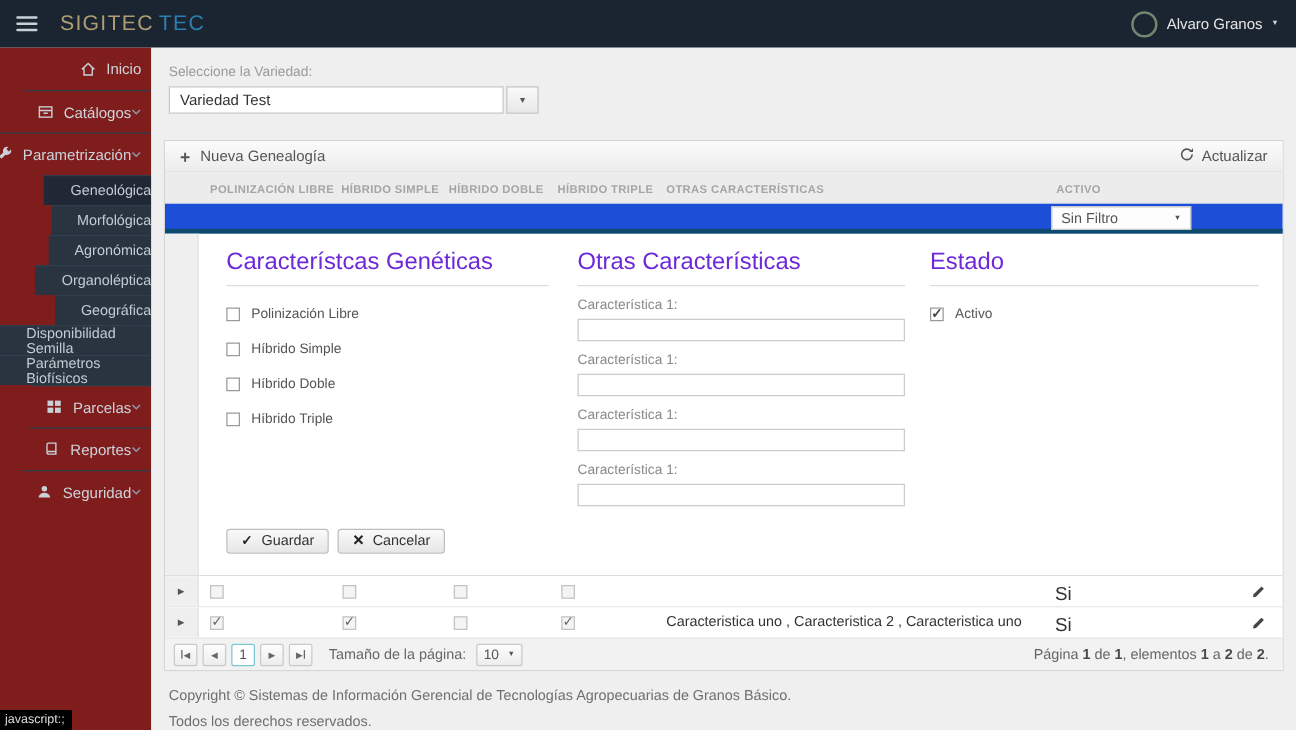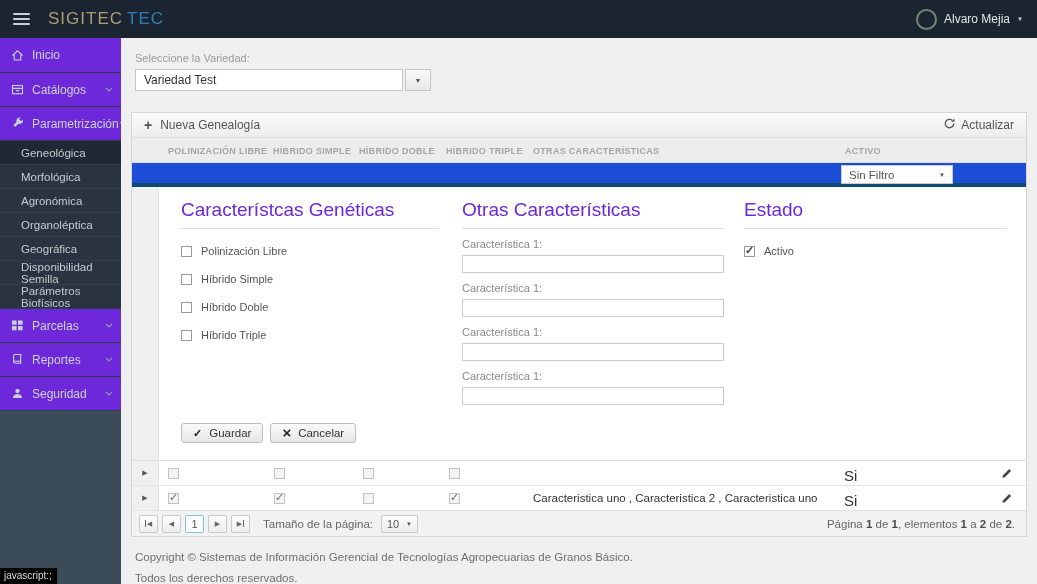--- a/index.html
+++ b/index.html
@@ -10,21 +10,21 @@
   .navbar { position:absolute; top:0; left:0; width:1037px; height:38px; background:#1a2531; display:flex; align-items:center; z-index:10; }
   .hamburger { width:17px; height:12px; margin-left:13px; display:flex; flex-direction:column; justify-content:space-between; cursor:pointer; }
   .hamburger span { display:block; height:2px; background:#c9d1d8; border-radius:1px; }
   .brand { margin-left:18px; font-size:17px; letter-spacing:1px; color:#b09d72; }
   .brand .brand2 { color:#2f7eb3; margin-left:4px; }
   .nav-user { margin-left:auto; margin-right:14px; display:flex; align-items:center; gap:7px; color:#e6e6e4; font-size:12px; cursor:pointer; }
   .avatar { width:21px; height:21px; border-radius:50%; border:2px solid #72876f; }
   .nav-user .caret { font-size:6px; color:#cfd5da; }
 
   
-  .sidebar { position:absolute; top:38px; left:0; width:121px; bottom:0; background:#6d28d9; display:flex; flex-direction:column; }
+  .sidebar { position:absolute; top:38px; left:0; width:121px; bottom:0; background:#7f1d1d; display:flex; flex-direction:column;align-items:flex-end; }
   .nav-item { height:34px; flex:0 0 34px; display:flex; align-items:center; padding:0 8px 0 11px; color:#ccd3da; font-size:12px; border-top:1px solid #2f3c4a; cursor:pointer; }
   .nav-item:first-child { border-top:none; }
   .nav-item .nicon { width:14px; height:13px; margin-right:7px; color:#c9d1d8; flex:0 0 14px; display:flex; align-items:center; }
   .nav-item .chev { margin-left:auto; color:#8a9aa8; display:flex; }
   .sub-item { height:24px; flex:0 0 24px; display:flex; align-items:center; padding-left:21px; font-size:11.5px; color:#c3cbd2; background:#293440; border-top:1px solid #313e4c; cursor:pointer; }
   .sub-item.selected { background:#1f2834; }
   .side-filler { flex:1 1 auto; background:#3c4b58; border-top:1px solid #2f3c4a; }
 
   
   .main { position:absolute; left:121px; top:38px; right:0; bottom:0; background:#efefef; }
@@ -104,21 +104,21 @@
   <div class="hamburger">
       <span></span>
       <span></span>
       <span></span>
     </div>
   <div class="brand">
     <span>SIGITEC</span><span class="brand2">TEC</span>
   </div>
   <div class="nav-user">
     <span class="avatar"></span>
-    <span>Alvaro Mejia</span>
+    <span>Alvaro Granos</span>
     <span class="caret">▼</span>
   </div>
 </div>
 
 <div class="sidebar">
   <div class="nav-item">
     <span class="nicon">
       <svg width="13" height="13" viewBox="0 0 13 13">
           <path d="M1.5 6.5 L6.5 1.8 L11.5 6.5 M3.2 5.6 V11 H9.8 V5.6" fill="none" stroke="currentColor" stroke-width="1.1"></path>
         </svg>

